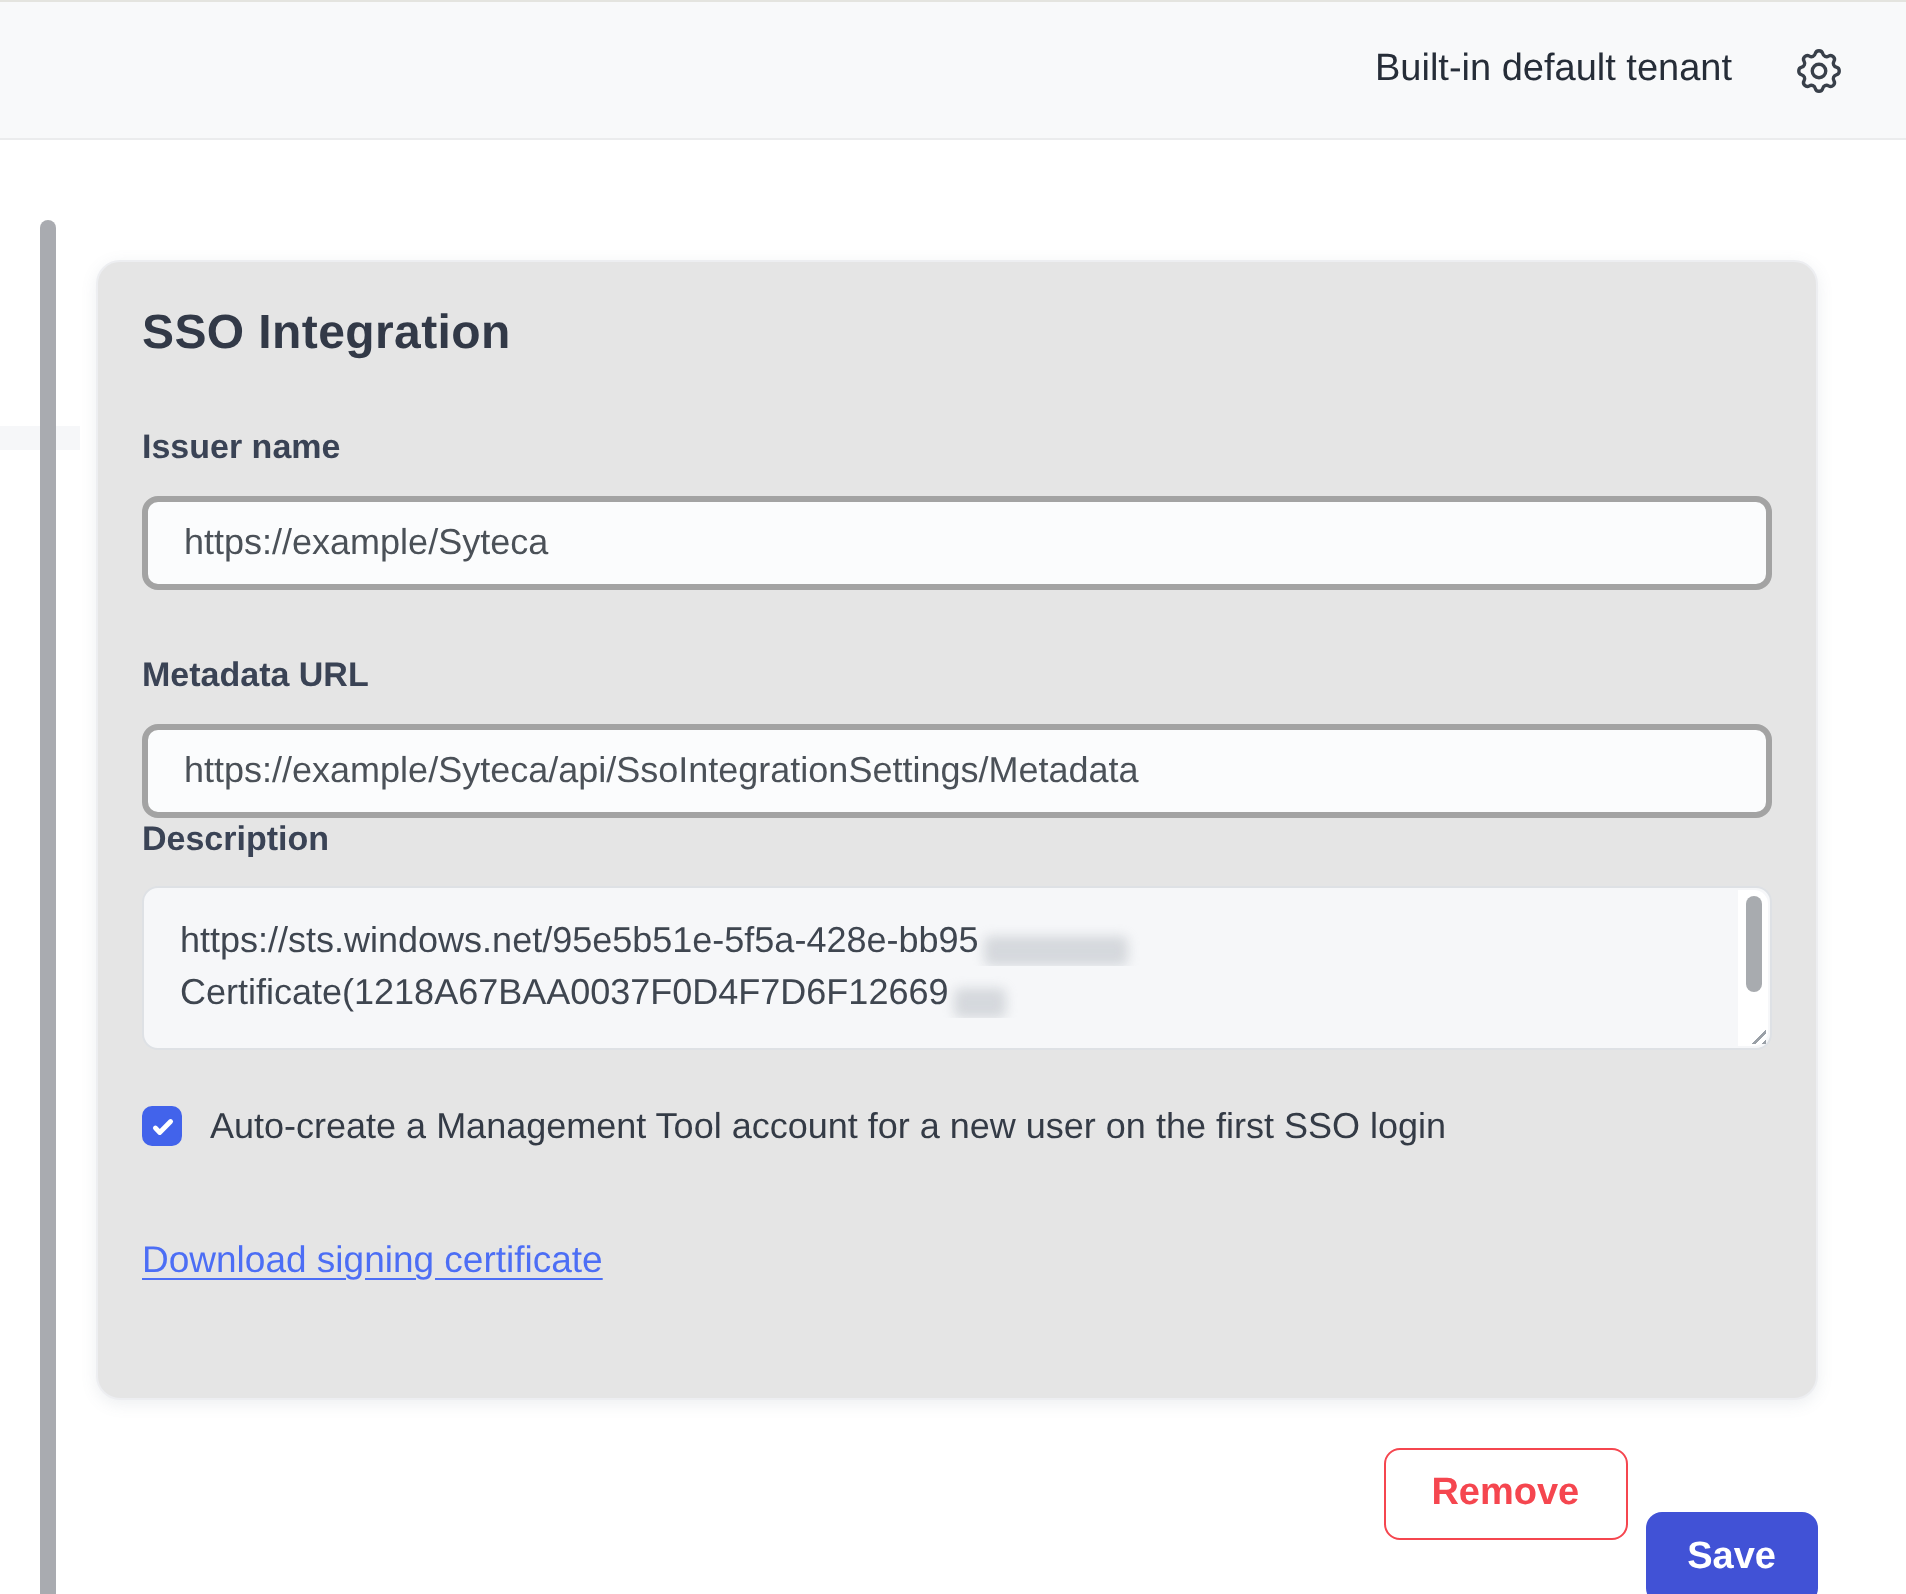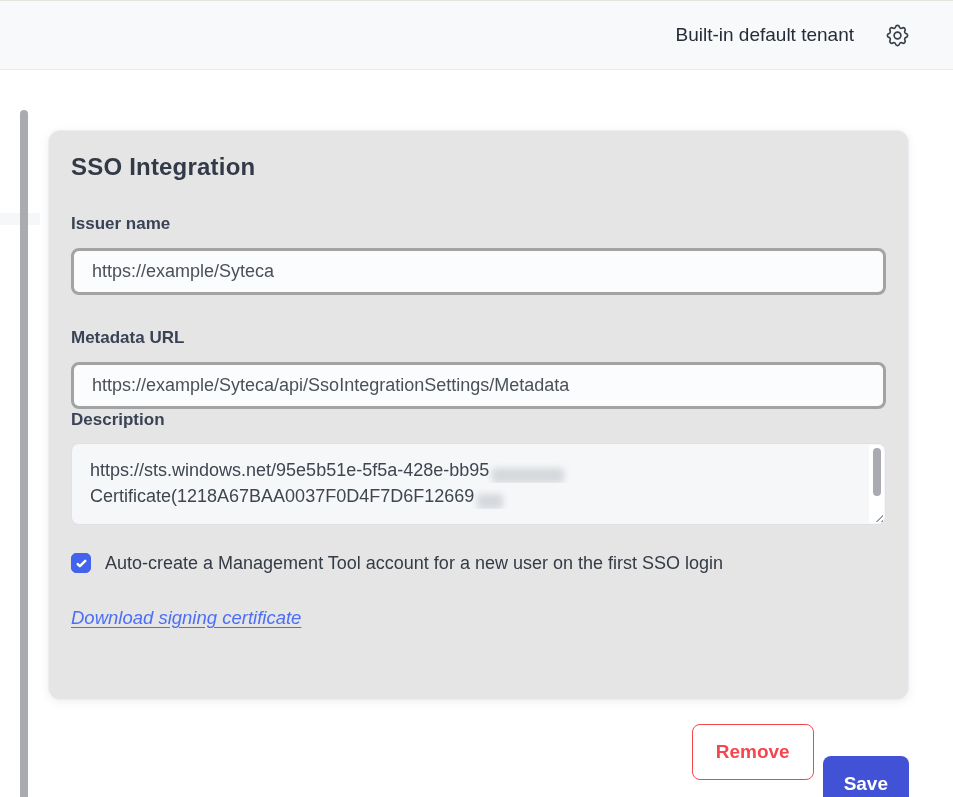--- a/index.html
+++ b/index.html
@@ -18,21 +18,21 @@
     color:#2e3642;
   }
 
   
   .topbar{
     position:absolute;left:0;top:0;right:0;height:70px;
     background:var(--topbar-bg);
     border-top:1px solid #e4e4df;
     border-bottom:1px solid #ebeced;
     display:flex;align-items:center;justify-content:flex-end;
-    gap:28px;padding-right:40px;
+    gap:28px;padding-right:28px;
   }
   .tenant-label{font-size:19px;color:#262d38;}
   .gear-btn{
     background:none;border:none;padding:2px;cursor:pointer;
     display:flex;align-items:center;justify-content:center;
   }
   .gear-btn svg{display:block;}
 
   
   .left-strip{
@@ -105,32 +105,32 @@
     display:flex;align-items:center;justify-content:center;
     border:1px solid #c8cdd3;background:#fff;
   }
   .chk-box[data-checked="true"]{background:var(--checkbox-blue);border-color:var(--checkbox-blue);}
   .chk-box svg{display:none;}
   .chk-box[data-checked="true"] svg{display:block;}
   .chk-label{font-size:18px;color:#343b46;line-height:24px;}
 
   
   .dl-link{
-    display:inline-block;margin-top:32px;font-size:18.5px;
+    display:inline-block;margin-top:44px;font-size:18.5px;
     color:var(--link-blue);text-decoration:underline;
-    text-underline-offset:3px;cursor:pointer;font-style:italic;
+    text-underline-offset:3px;cursor:pointer;
   }
 
   
   .actions{
     position:absolute;top:724px;right:44px;height:46px;
     display:flex;gap:9px;
   }
   .btn{
-    height:56px;border-radius:8px;font-family:"Liberation Sans",sans-serif;
+    height:46px;border-radius:8px;font-family:"Liberation Sans",sans-serif;
     font-size:19px;font-weight:700;cursor:pointer;
     display:flex;align-items:center;justify-content:center;
   }
   .btn-remove{
     background:#fff;color:var(--danger-red);
     border:1px solid var(--danger-red);padding:0 23px;
   }
   .btn-save{
     background:var(--accent-blue);color:#fff;border:none;padding:0 21px;margin-top:32px;
   }

